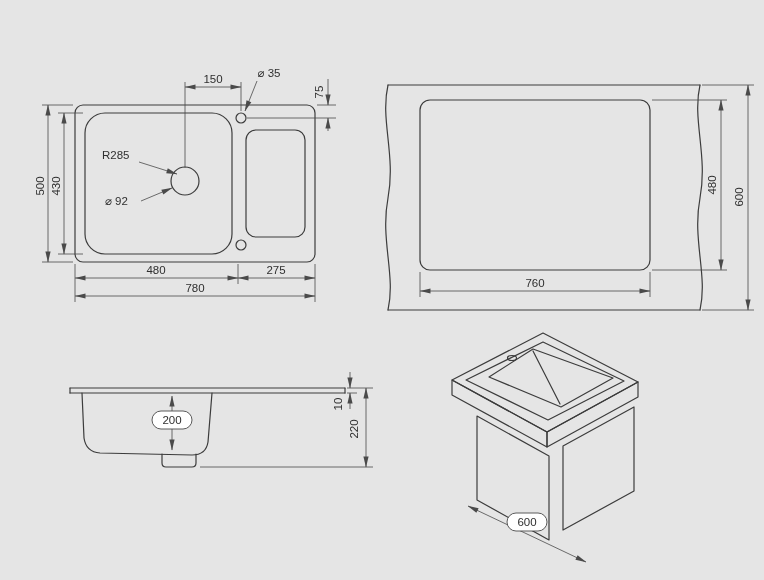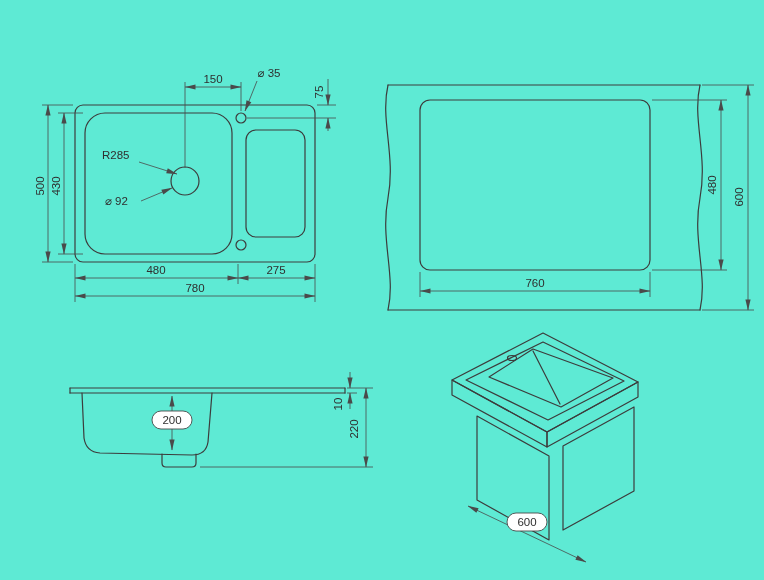--- a/index.html
+++ b/index.html
@@ -1,16 +1,16 @@
 <!DOCTYPE html>
 <html><head>
 <meta charset="utf-8">
 <style>
   html,body{margin:0;padding:0;background:#ffffff;}
-  .sheet{position:relative;width:764px;height:580px;background:#5eead4;overflow:hidden;}
+  .sheet{position:relative;width:764px;height:580px;background:#e5e5e5;overflow:hidden;}
   svg{display:block;}
   .obj{stroke:#3c3c3c;stroke-width:1.2;fill:none;stroke-linejoin:round;stroke-linecap:round;}
   .thin{stroke:#4a4a4a;stroke-width:0.8;fill:none;}
   .lbl{font-family:"Liberation Sans","DejaVu Sans",sans-serif;font-size:11.5px;fill:#2f2f2f;}
   .stadium{fill:#ffffff;stroke:#4a4a4a;stroke-width:0.9;}
 </style>
 </head>
 <body>
 
 <div class="sheet">

